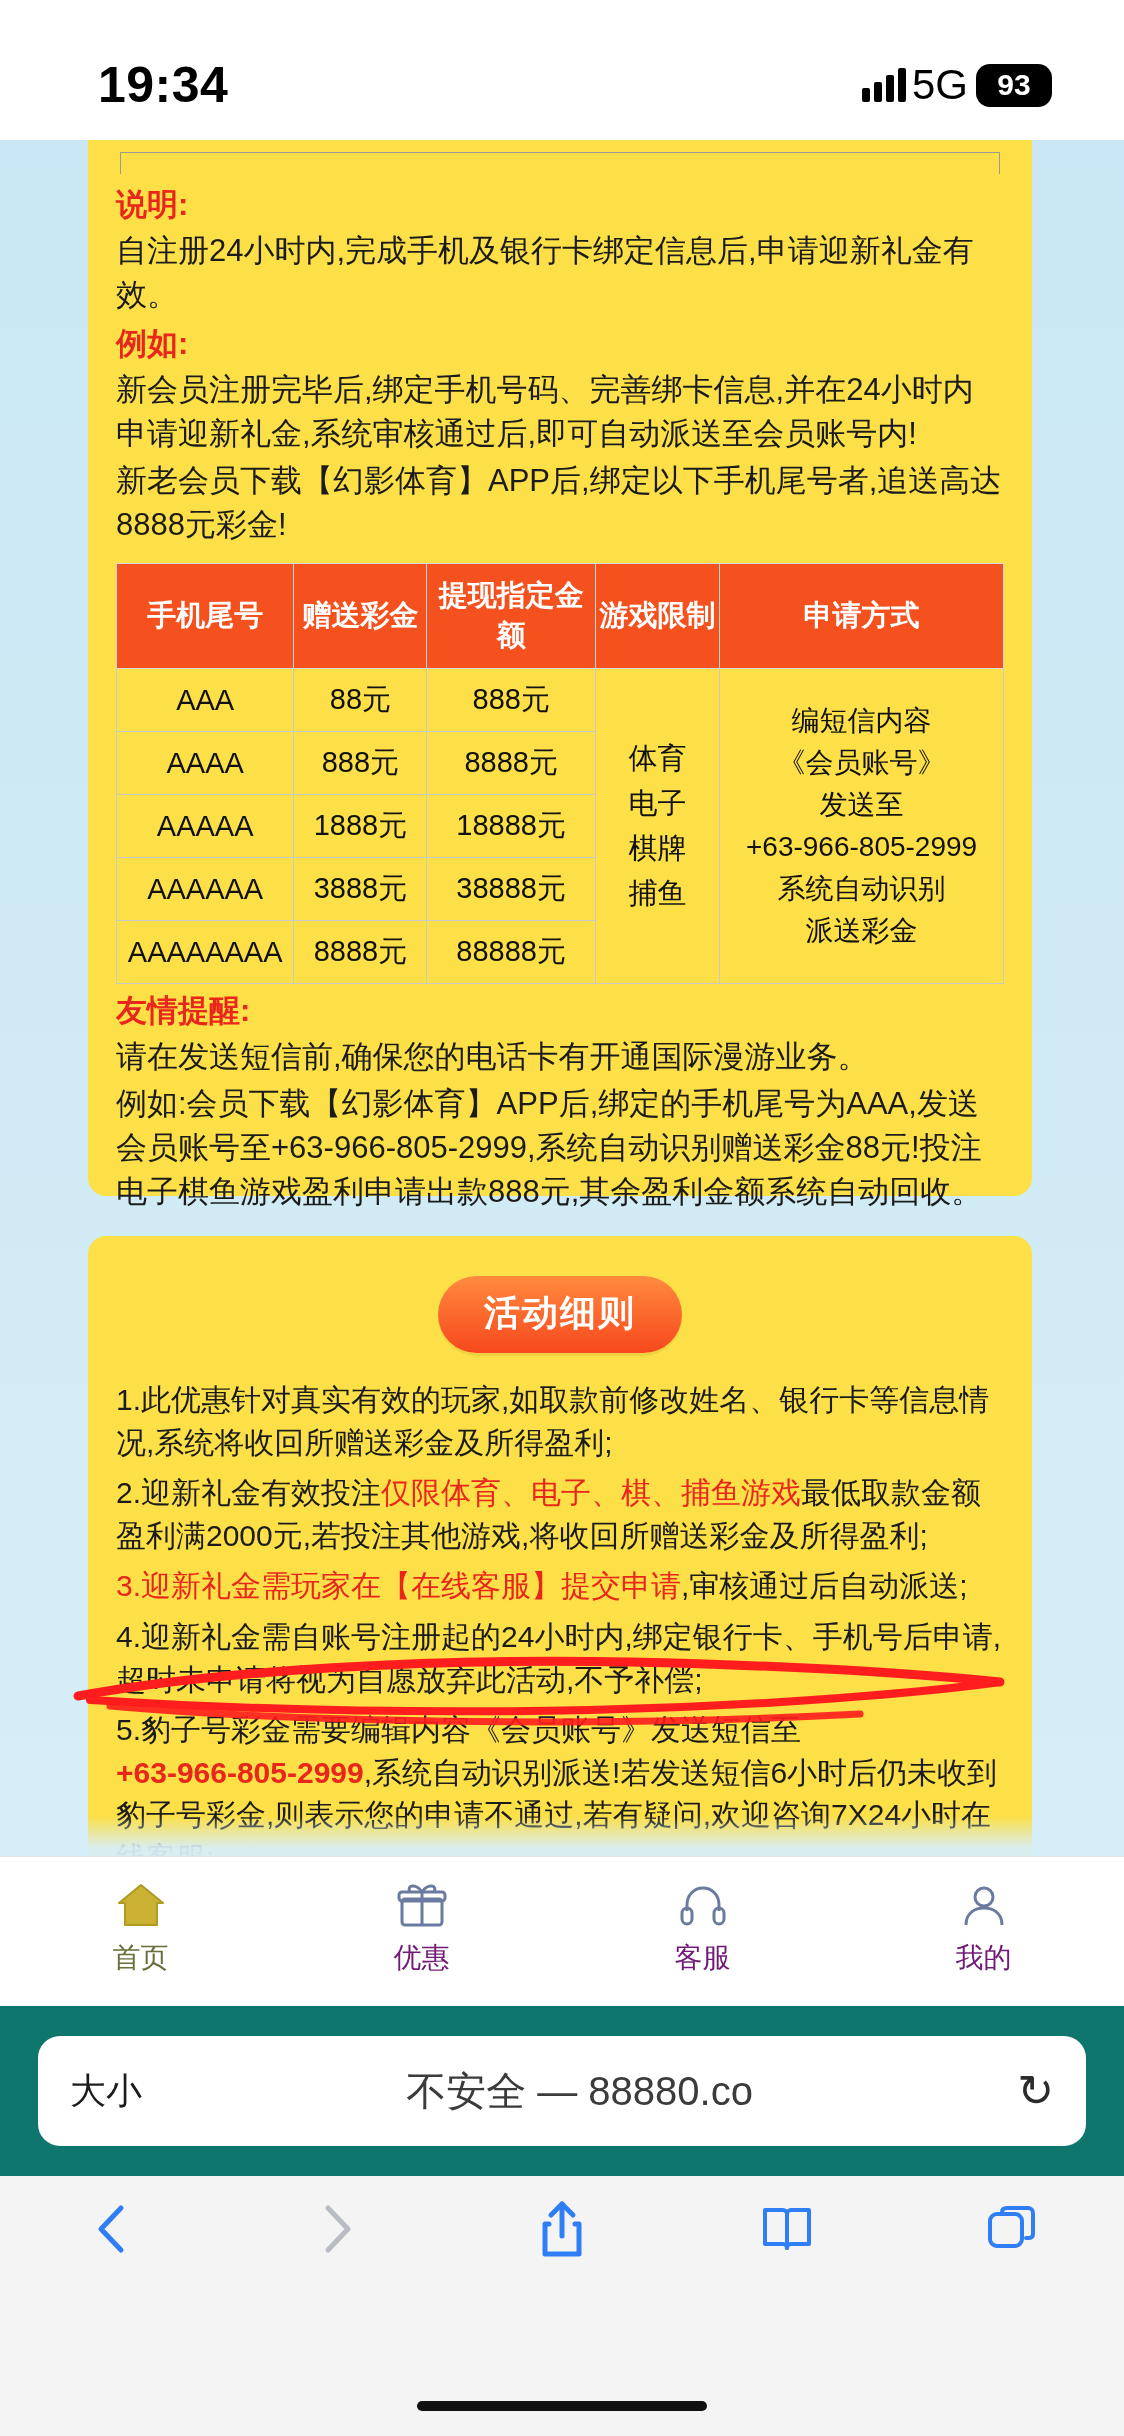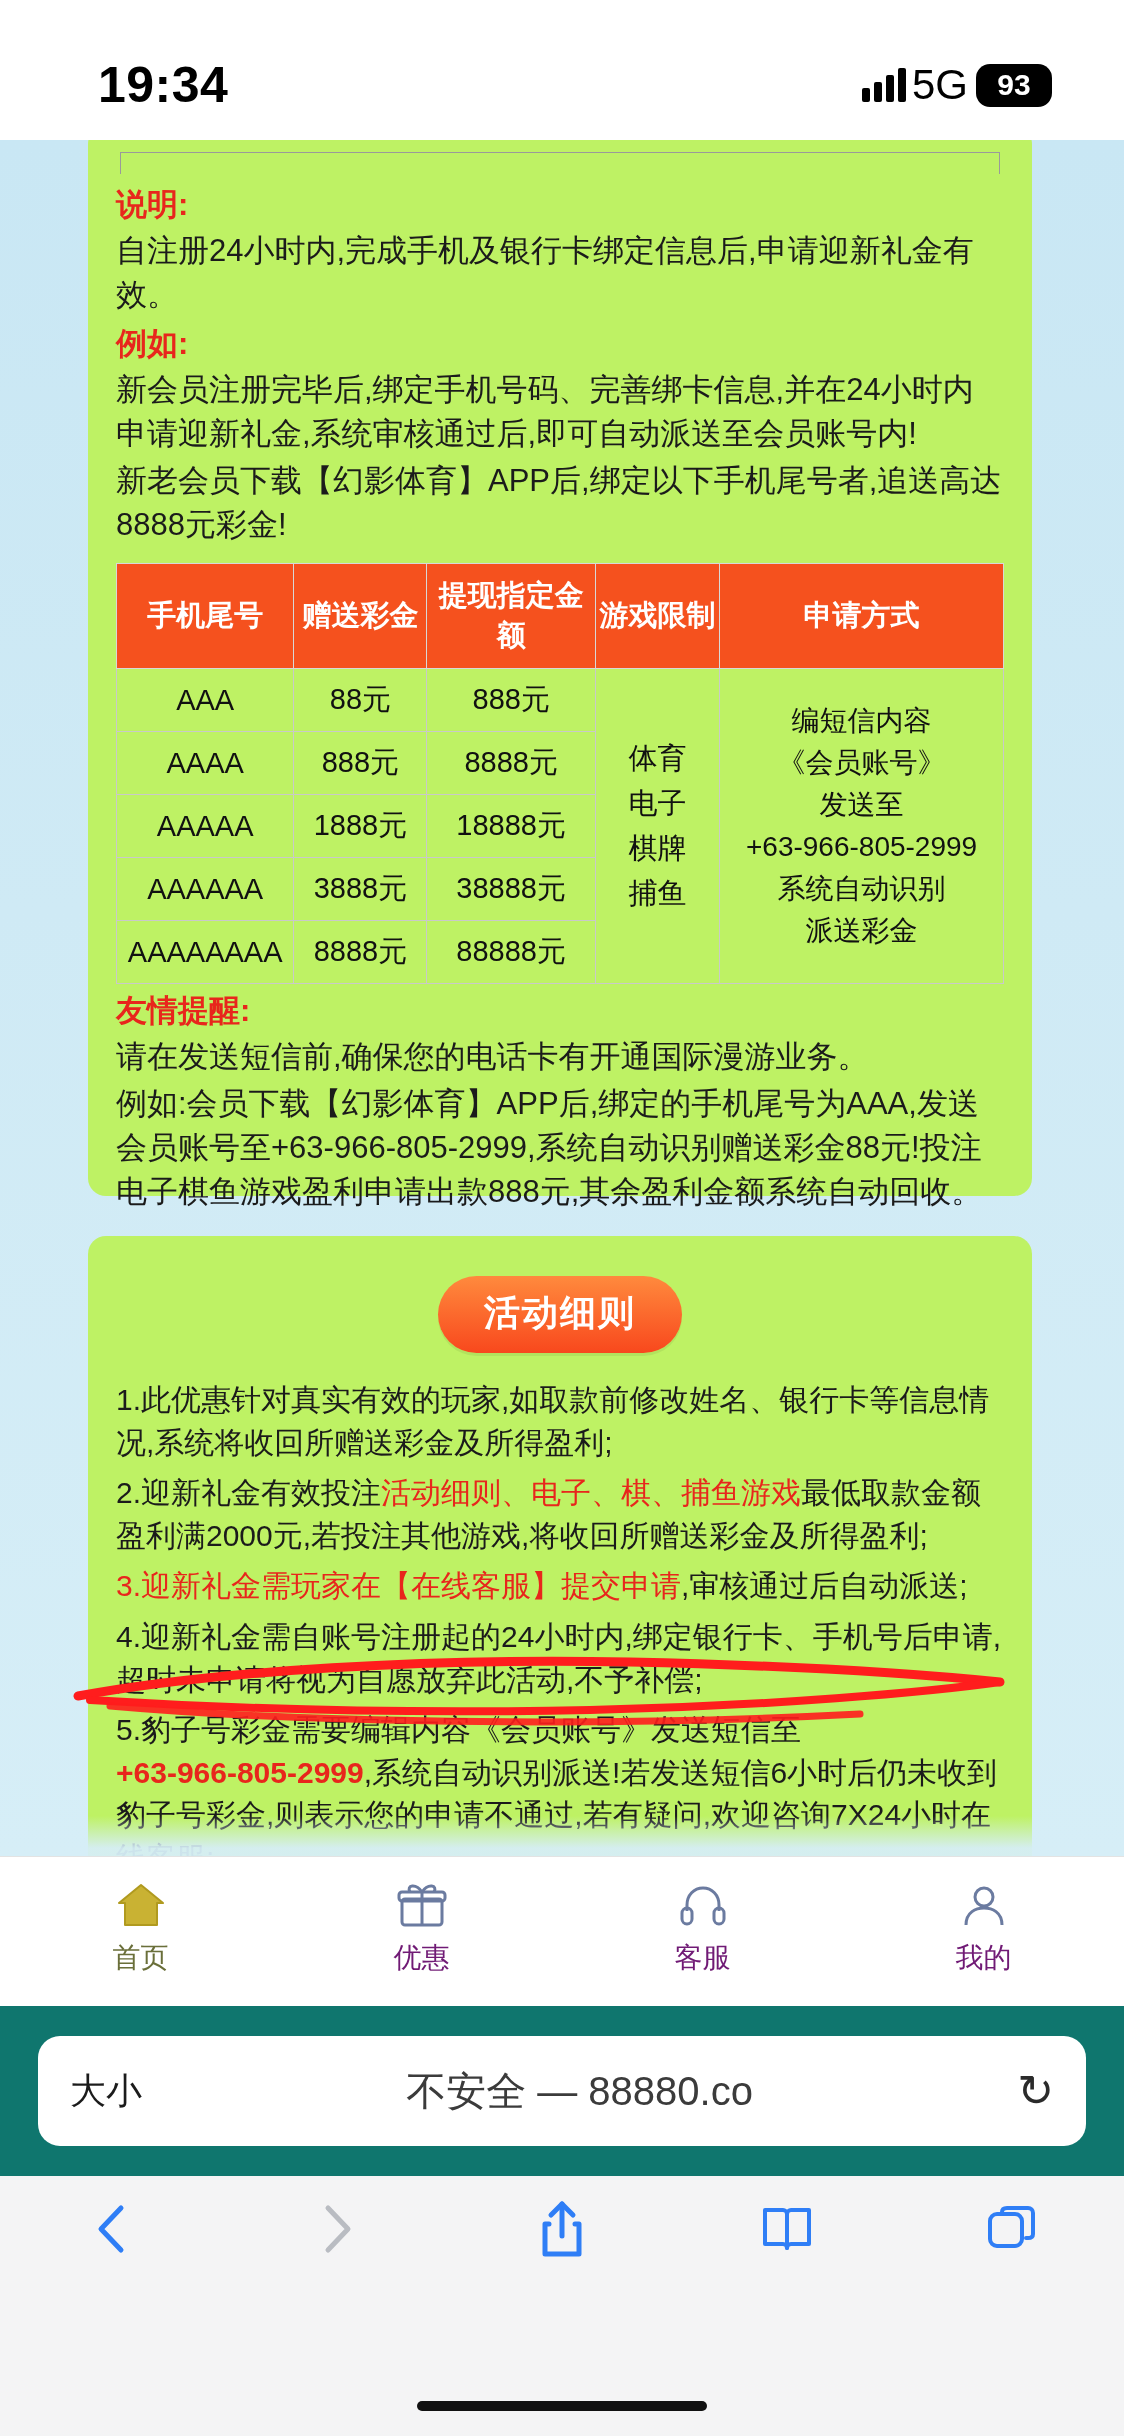--- a/index.html
+++ b/index.html
@@ -84,21 +84,21 @@
   }
   .page-bg {
     position: absolute;
     inset: 0;
     background: linear-gradient(180deg,#c9e7f4 0%, #cfeaf5 45%, #d6eef7 100%);
   }
   .card {
     position: absolute;
     left: 88px;
     right: 92px;
-    background: #bef264;
+    background: #fde047;
     border-radius: 18px;
     padding: 26px 28px 42px;
   }
   #card1 { top: -14px; height: 1070px; }
   #card2 { top: 1096px; height: 860px; }
 
   .sec-label {
     color: #e8261c;
     font-weight: 700;
     font-size: 31px;
@@ -369,21 +369,21 @@
       <div class="body-text">请在发送短信前,确保您的电话卡有开通国际漫游业务。</div>
       <div class="body-text">例如:会员下载【幻影体育】APP后,绑定的手机尾号为AAA,发送会员账号至+63-966-805-2999,系统自动识别赠送彩金88元!投注电子棋鱼游戏盈利申请出款888元,其余盈利金额系统自动回收。</div>
     </div>
 
     <div class="card" id="card2">
       <div class="rules-title-wrap">
         <div class="rules-title">活动细则</div>
       </div>
       <div style="height:18px"></div>
       <div class="rule">1.此优惠针对真实有效的玩家,如取款前修改姓名、银行卡等信息情况,系统将收回所赠送彩金及所得盈利;</div>
-      <div class="rule">2.迎新礼金有效投注<span class="r">活动细则、电子、棋、捕鱼游戏</span>最低取款金额盈利满2000元,若投注其他游戏,将收回所赠送彩金及所得盈利;</div>
+      <div class="rule">2.迎新礼金有效投注<span class="r">仅限体育、电子、棋、捕鱼游戏</span>最低取款金额盈利满2000元,若投注其他游戏,将收回所赠送彩金及所得盈利;</div>
       <div class="rule"><span class="r">3.迎新礼金需玩家在【在线客服】提交申请</span>,审核通过后自动派送;</div>
       <div class="rule">4.迎新礼金需自账号注册起的24小时内,绑定银行卡、手机号后申请,超时未申请将视为自愿放弃此活动,不予补偿;</div>
       <div class="rule">5.豹子号彩金需要编辑内容《会员账号》发送短信至<br><span class="rb">+63-966-805-2999</span>,系统自动识别派送!若发送短信6小时后仍未收到豹子号彩金,则表示您的申请不通过,若有疑问,欢迎咨询7X24小时在线客服;</div>
 
     </div>
 
     <svg class="annot" viewBox="0 0 980 130">
       <path d="M8,86 C150,60 360,48 560,52 C700,55 830,62 930,72" fill="none" stroke="#ff1d1d" stroke-width="9" stroke-linecap="round"></path>
       <path d="M930,72 C860,82 700,96 520,100 C330,104 150,98 20,90" fill="none" stroke="#ff1d1d" stroke-width="8" stroke-linecap="round"></path>
       <path d="M40,96 C220,112 520,118 790,104" fill="none" stroke="#ff1d1d" stroke-width="7" stroke-linecap="round" opacity="0.9"></path>

